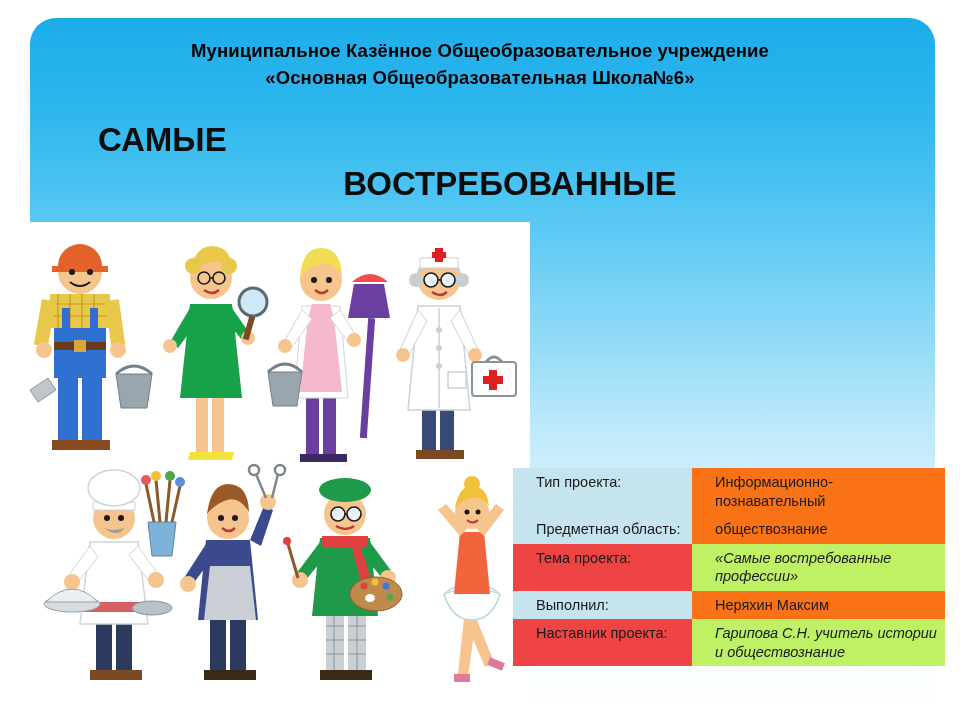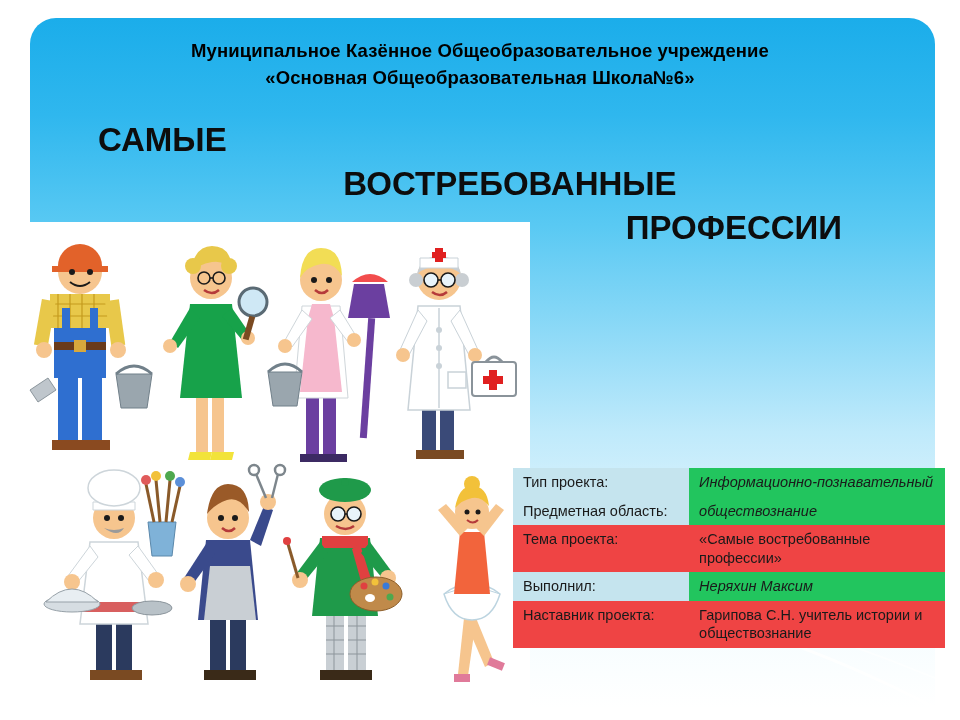--- a/index.html
+++ b/index.html
@@ -90,30 +90,30 @@
     position: absolute;
     left: 513px;
     top: 468px;
     width: 432px;
     border-collapse: collapse;
     font-size: 14.5px;
     color: #1a1a1a;
   }
   .info-table td {
     vertical-align: top;
-    padding: 5px 8px 5px 10px;
+    padding: 5px 8px 5px 23px;
     line-height: 1.28;
     margin-top: 41px;
   }
   .info-table tr.shade td { background: #c5e4ee; }
   .info-table tr.plain td { background: #ef4444; }
   .info-table td.label { width: 172px; }
   .info-table td.value { width: 260px; font-weight: normal; }
-  .info-table tr.plain td.value { background: #ef4444; }
-  .info-table tr.shade td.value { background: #22c55e; font-style: italic; }
+  .info-table tr.plain td.value { background: #bef264; font-style: italic; }
+  .info-table tr.shade td.value { background: #f97316; }
 </style>
 </head>
 <body>
 
 <div class="slide">
 
   <div class="blue-panel">
     <svg class="swoosh" viewBox="0 0 620 330" preserveAspectRatio="none">
       <path d="M0 330 C 160 250 330 190 620 140" fill="none" stroke="#ffffff" stroke-width="3" opacity="0.85"></path>
       <path d="M0 300 C 180 235 360 185 620 120" fill="none" stroke="#ffffff" stroke-width="2" opacity="0.6"></path>
@@ -123,21 +123,20 @@
   </div>
 
   <div class="header-title">
     <div>Муниципальное Казённое Общеобразовательное учреждение</div>
     <div>«Основная Общеобразовательная Школа№6»</div>
   </div>
 
   <div class="main-title">
     <div class="title-line-1">САМЫЕ</div>
     <div class="title-line-2">ВОСТРЕБОВАННЫЕ</div>
-    <div class="title-line-3">ПРОФЕССИИ</div>
   </div>
 
   <div class="illustration">
     <svg width="510" height="488" viewBox="0 0 510 488">
       <rect x="0" y="0" width="510" height="488" fill="#ffffff"></rect>
 
       <g>
 
         <rect x="38" y="150" width="20" height="68" fill="#2f6fd0"></rect>
         <rect x="62" y="150" width="20" height="68" fill="#2f6fd0"></rect>

